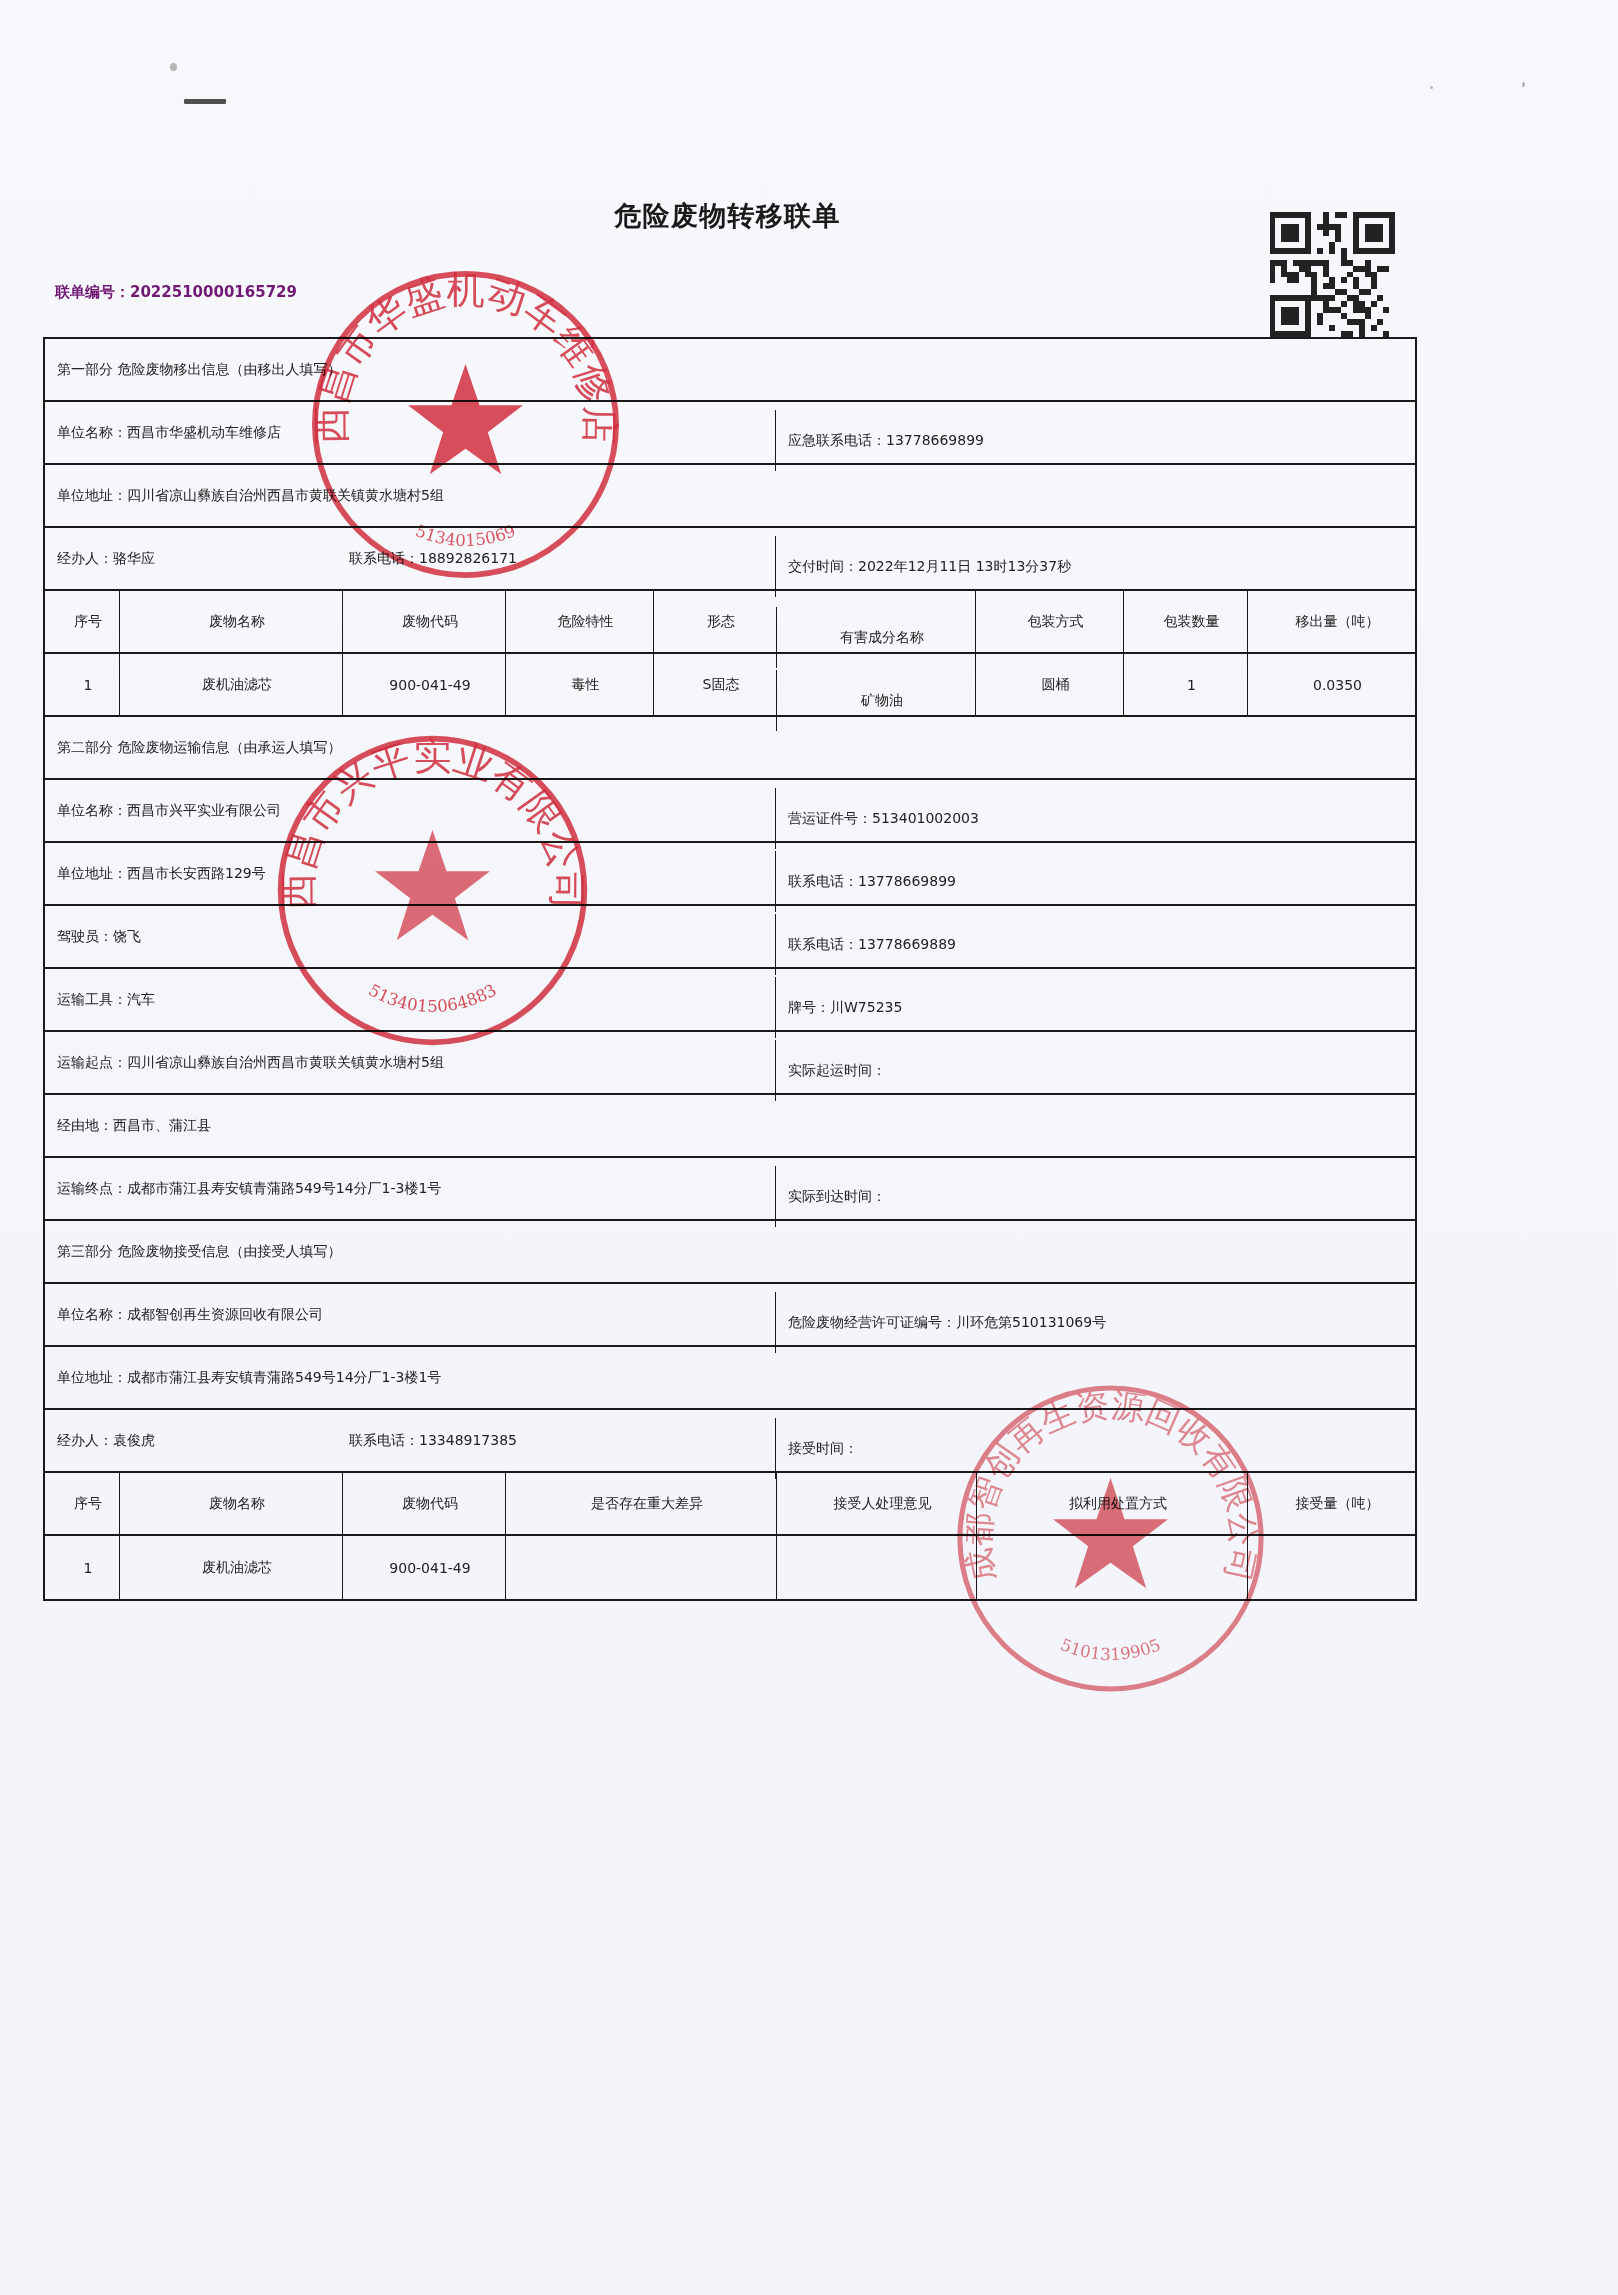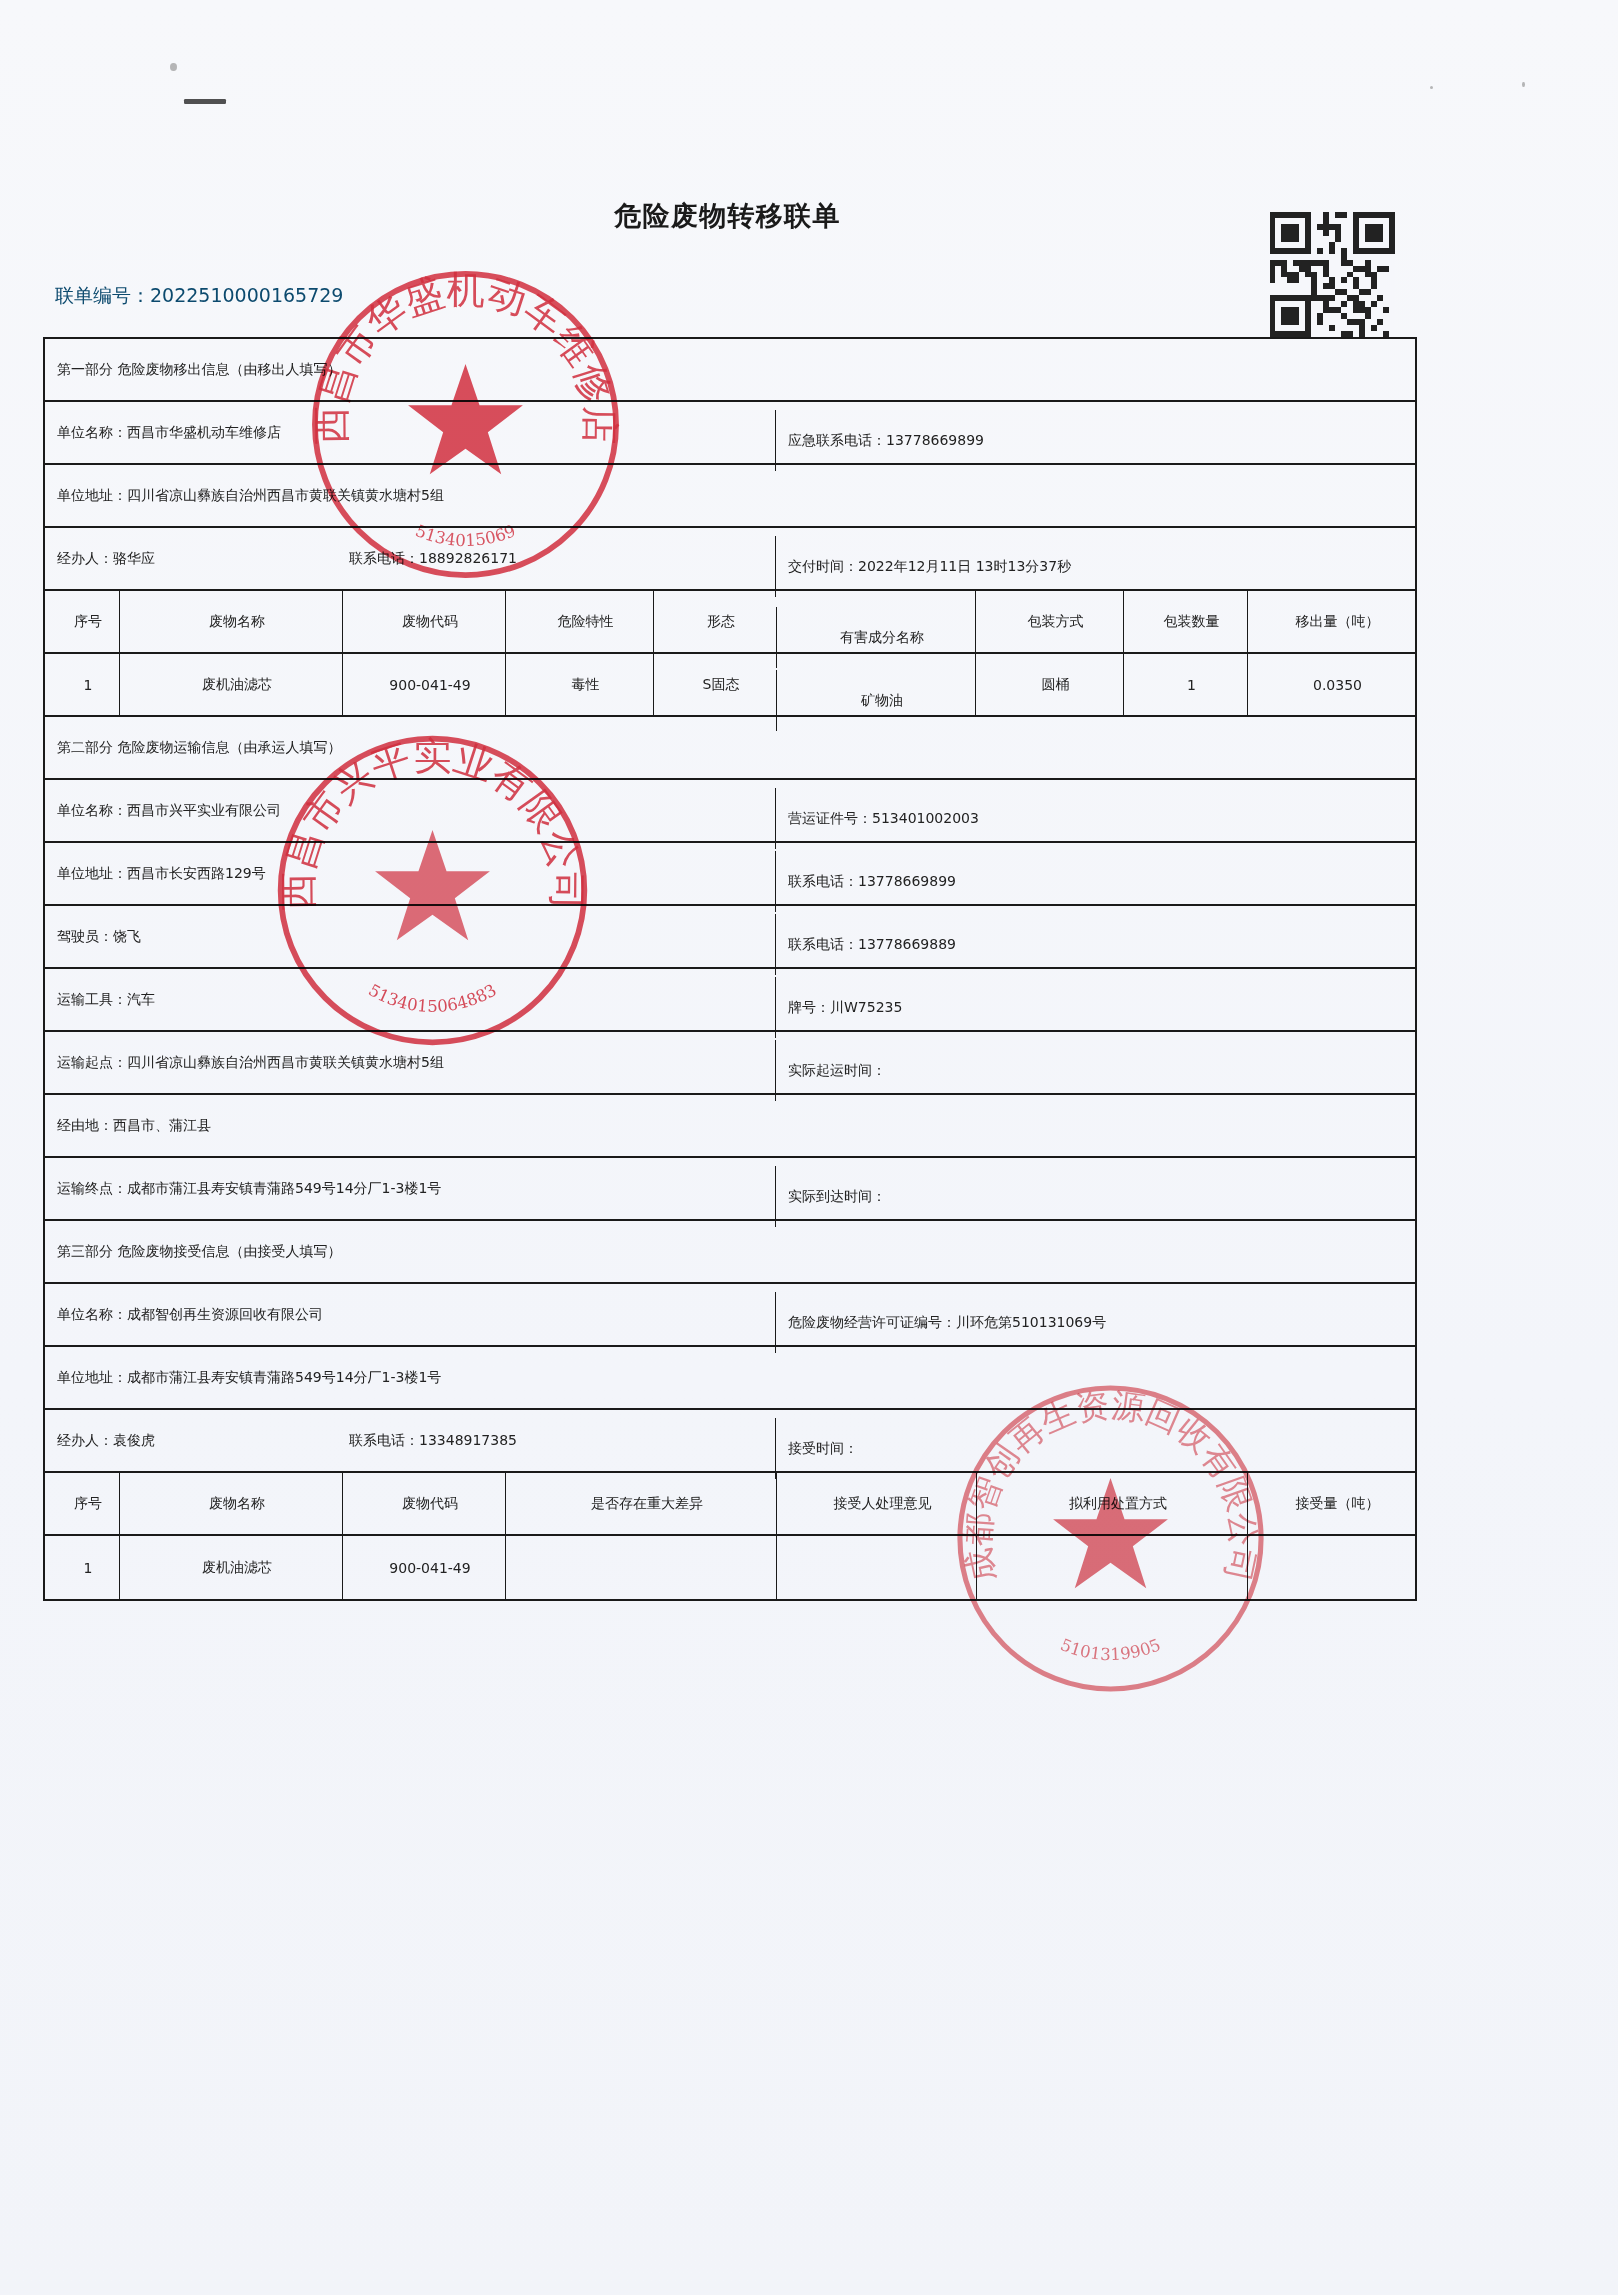--- a/index.html
+++ b/index.html
@@ -11,21 +11,21 @@
   }
   .page-bg {
     position: absolute; left: 0; top: 0; width: 1619px; height: 2295px;
     background: linear-gradient(180deg, #f7f8fb 0%, #f3f5fa 60%, #f2f4f9 100%);
   }
   .title {
     position: absolute; left: 543px; top: 198px; width: 369px; text-align: center;
     font-size: 27px; font-weight: bold; letter-spacing: 1.3px; color: #1a1a1a;
   }
   .serial {
-    position: absolute; left: 55px; top: 283px; font-size: 19px; color: #0c4a6e;
+    position: absolute; left: 55px; top: 283px; font-size: 15px; color: #701a75; font-weight: bold;
   }
   .qr {
     position: absolute; left: 1267px; top: 212px; width: 130px; height: 125px;
   }
   .qr svg { width: 100%; height: 100%; display: block; }
   .scan-mark {
     position: absolute; left: 184px; top: 99px; width: 42px; height: 4.6px;
     background: #333; border-radius: 1.3px; opacity: 0.85;
   }
   .scan-dot { position: absolute; background: #888; border-radius: 50%; opacity: .6; }

